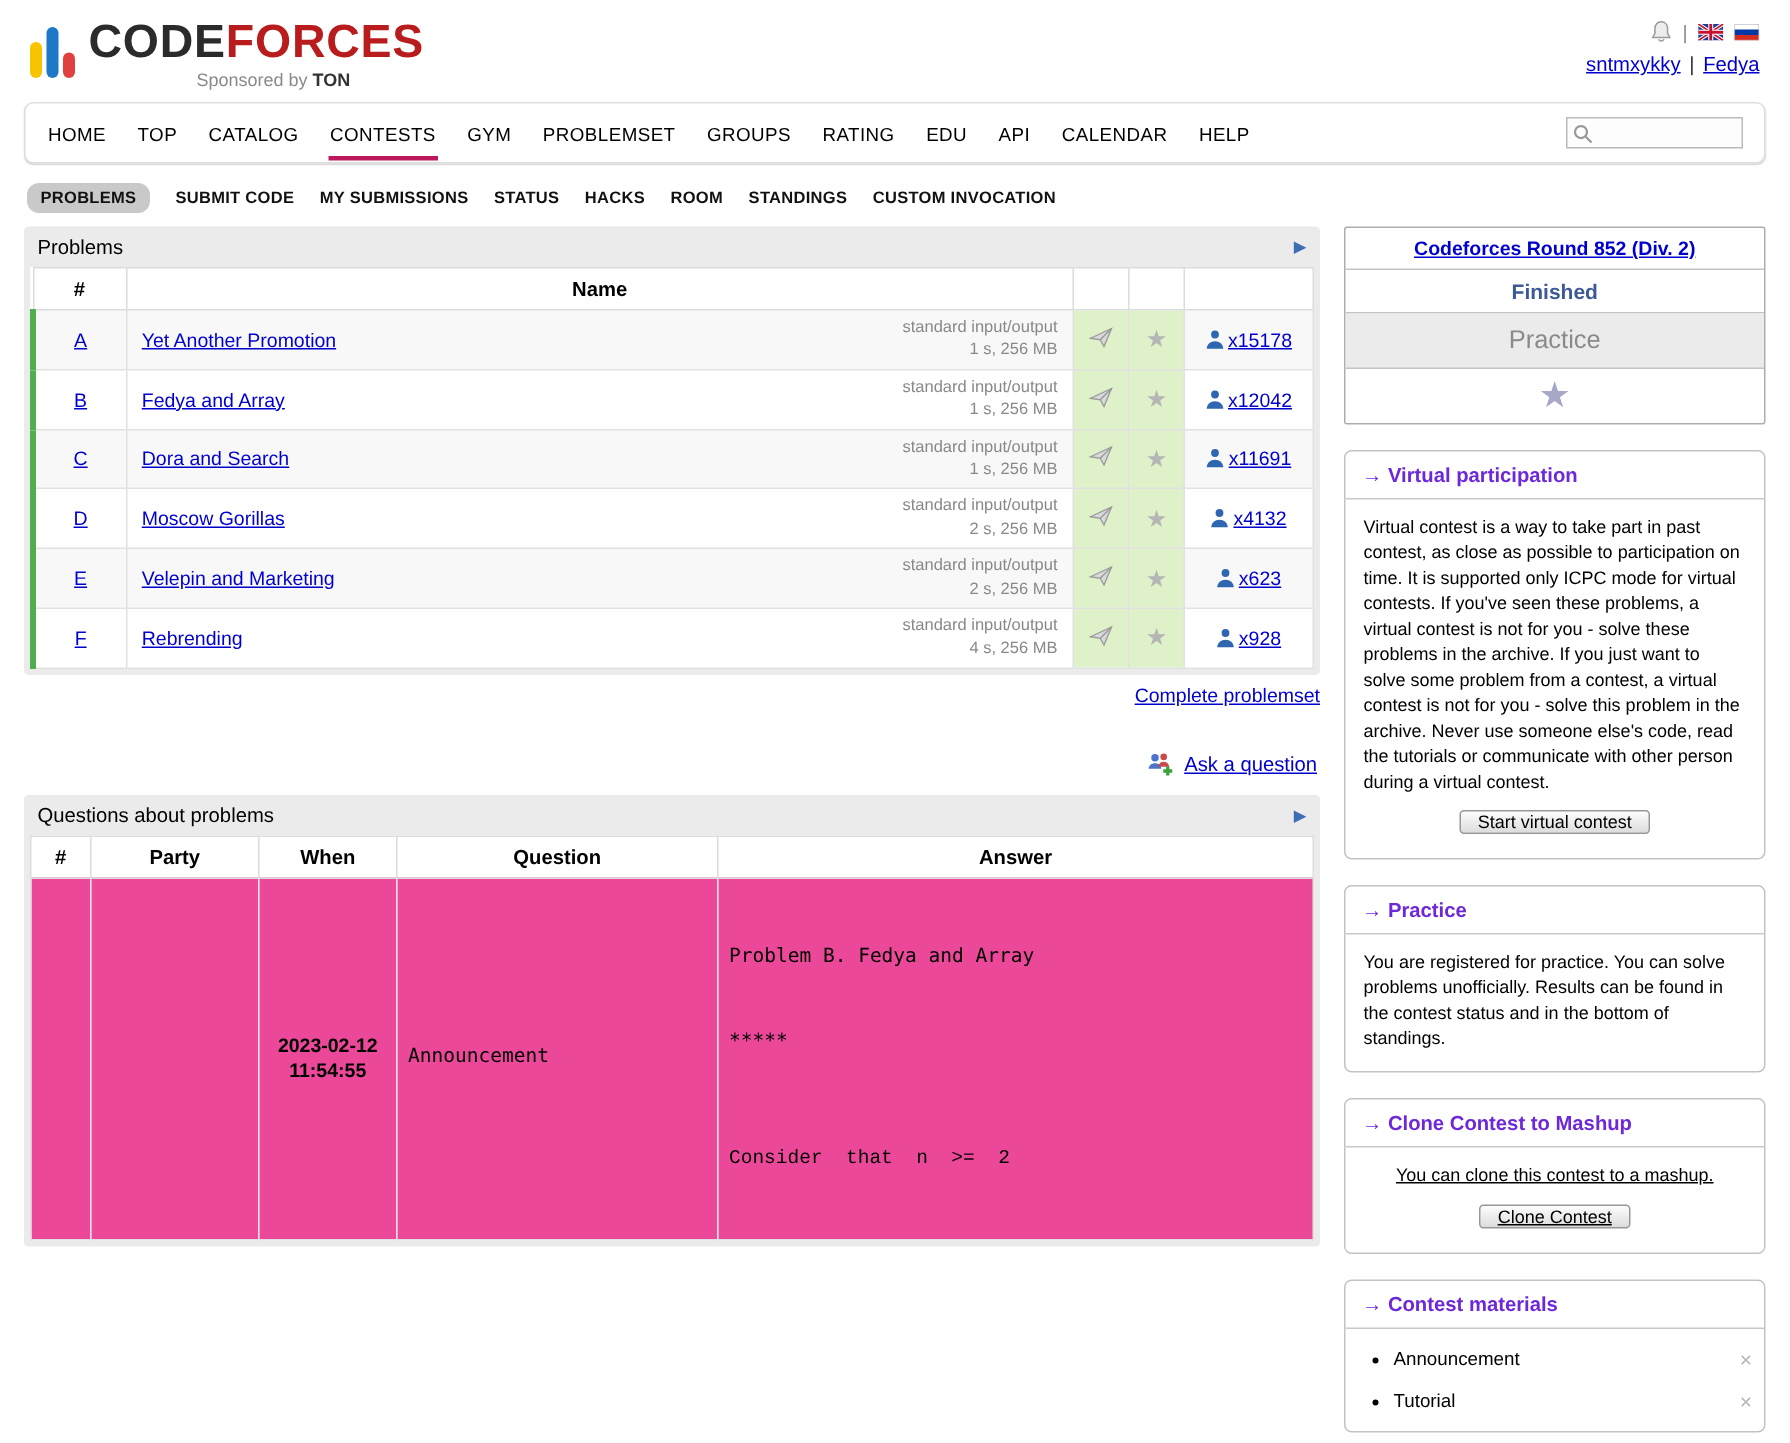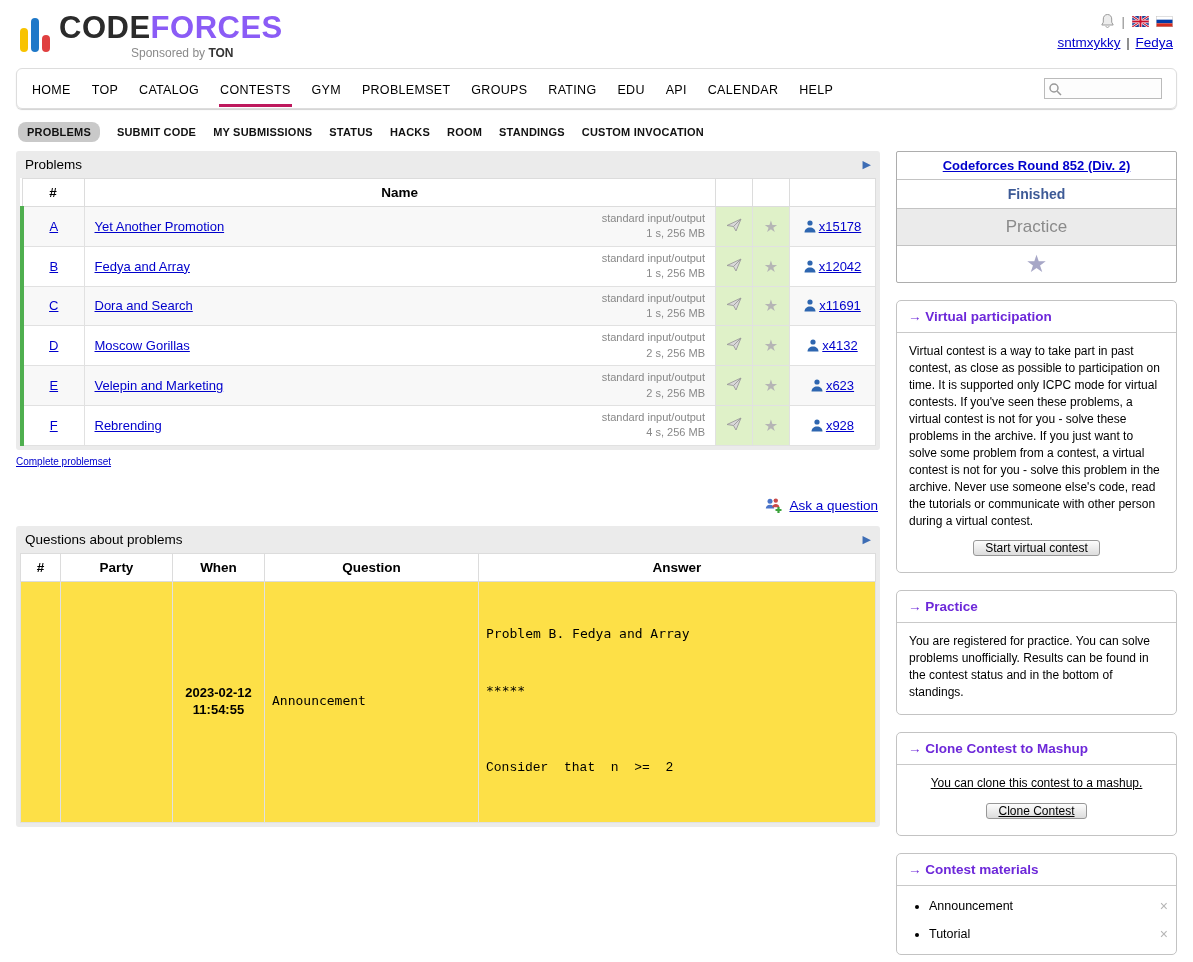--- a/index.html
+++ b/index.html
@@ -10,21 +10,21 @@
 
   
   .header { display:flex; justify-content:space-between; align-items:flex-start; padding:2px 4px 8px; }
   .logo { display:flex; align-items:flex-start; gap:9px; cursor:pointer; }
   .logo-bars { display:flex; align-items:flex-end; gap:3px; height:36px; margin-top:4px; }
   .bar { width:8px; border-radius:4px; }
   .bar.yellow { height:24px; background:#f8c300; }
   .bar.blue   { height:34px; background:#1e78c8; }
   .bar.red    { height:17px; background:#e04040; }
   .logo-text { font-size:31px; font-weight:bold; line-height:1; letter-spacing:0.5px; color:#2b2b2b; }
-  .logo-text .accent { color:#8b5cf6; }
+  .logo-text .accent { color:#b91c1c; }
   .logo-sub { font-size:12px; color:#8a8a8a; margin:3px 0 0 72px; }
   .logo-sub b { color:#333; }
   .header-right { text-align:right; }
   .header-icons { display:flex; justify-content:flex-end; align-items:center; gap:7px; height:18px; }
   .header-icons .sep { color:#888; }
   .header-links { margin-top:5px; font-size:13.5px; }
   .header-links .sep { color:#333; margin:0 2px; }
   .icon-btn { display:inline-flex; cursor:pointer; }
 
   
@@ -60,26 +60,26 @@
   
   .problems td { height:37px; }
   tr.odd td { background:#f8f8f8; }
   .letter-cell { width:62px; text-align:center; border-left:4px solid #4faf4f !important; }
   .name-inner { display:flex; justify-content:space-between; align-items:center; padding:4px 10px;gap:24px; }
   .constraints { text-align:right; color:#888; font-size:11px; line-height:1.4; }
   .icon-cell { width:37px; text-align:center; background:#dff1c8 !important; }
   .star-glyph { color:#b5b5b5; font-size:16px; cursor:pointer; }
   .solved-cell { width:86px; text-align:center; white-space:nowrap; }
   .solved-cell svg { vertical-align:-2px; margin-right:3px; }
-  .below-table { text-align:left; margin-top:6px; font-size:10px; }
+  .below-table { text-align:right; margin-top:6px; font-size:13px; }
 
   .ask-row { display:flex; justify-content:flex-end; align-items:center; gap:6px; margin:30px 2px 12px; font-size:13.5px; }
 
   
-  .questions td { padding:6px 7px; vertical-align:middle; background:#fde047; }
+  .questions td { padding:6px 7px; vertical-align:middle; background:#ec4899; }
   .when-cell { font-weight:bold; text-align:center; font-size:13px; line-height:1.3; }
   .mono { font-family:"DejaVu Sans Mono","Liberation Mono",monospace; font-size:11.5px; white-space:pre-wrap; line-height:1.45; }
   .answer-gap { margin-top:21px;font-family:Liberation Mono, monospace; }
 
   
   .side-box { border:1px solid #c3c3c3; border-radius:5px; margin-bottom:17px; background:#fff; overflow:hidden; }
   .contest-box { border-radius:2px; border-color:#adadad; }
   .contest-box .row { border-bottom:1px solid #c3c3c3; text-align:center; padding:6px; }
   .contest-box .row:last-child { border-bottom:none; }
   .contest-box .row.title a { font-weight:bold; }

